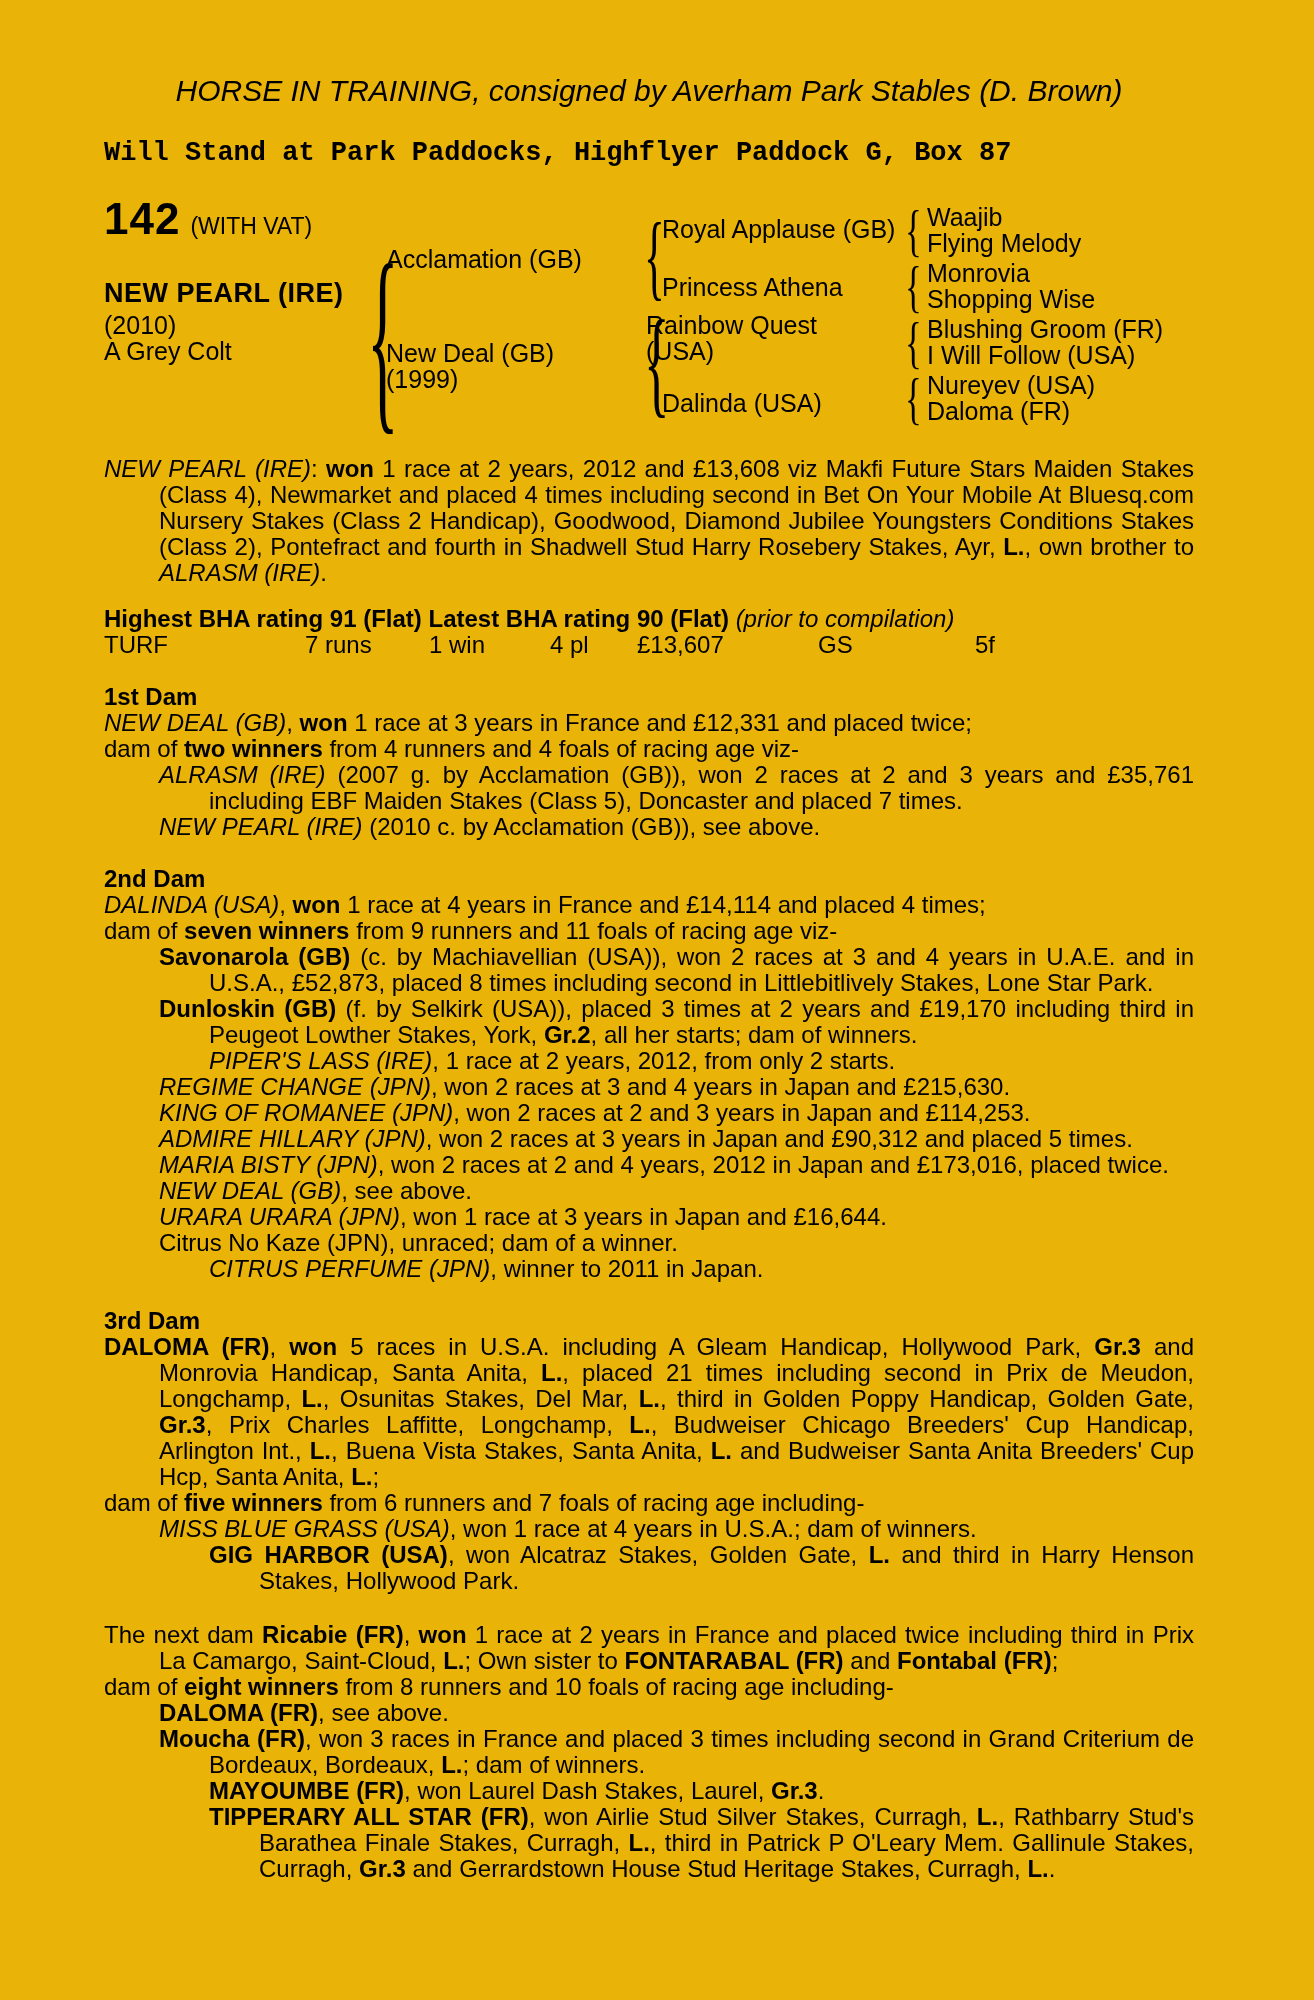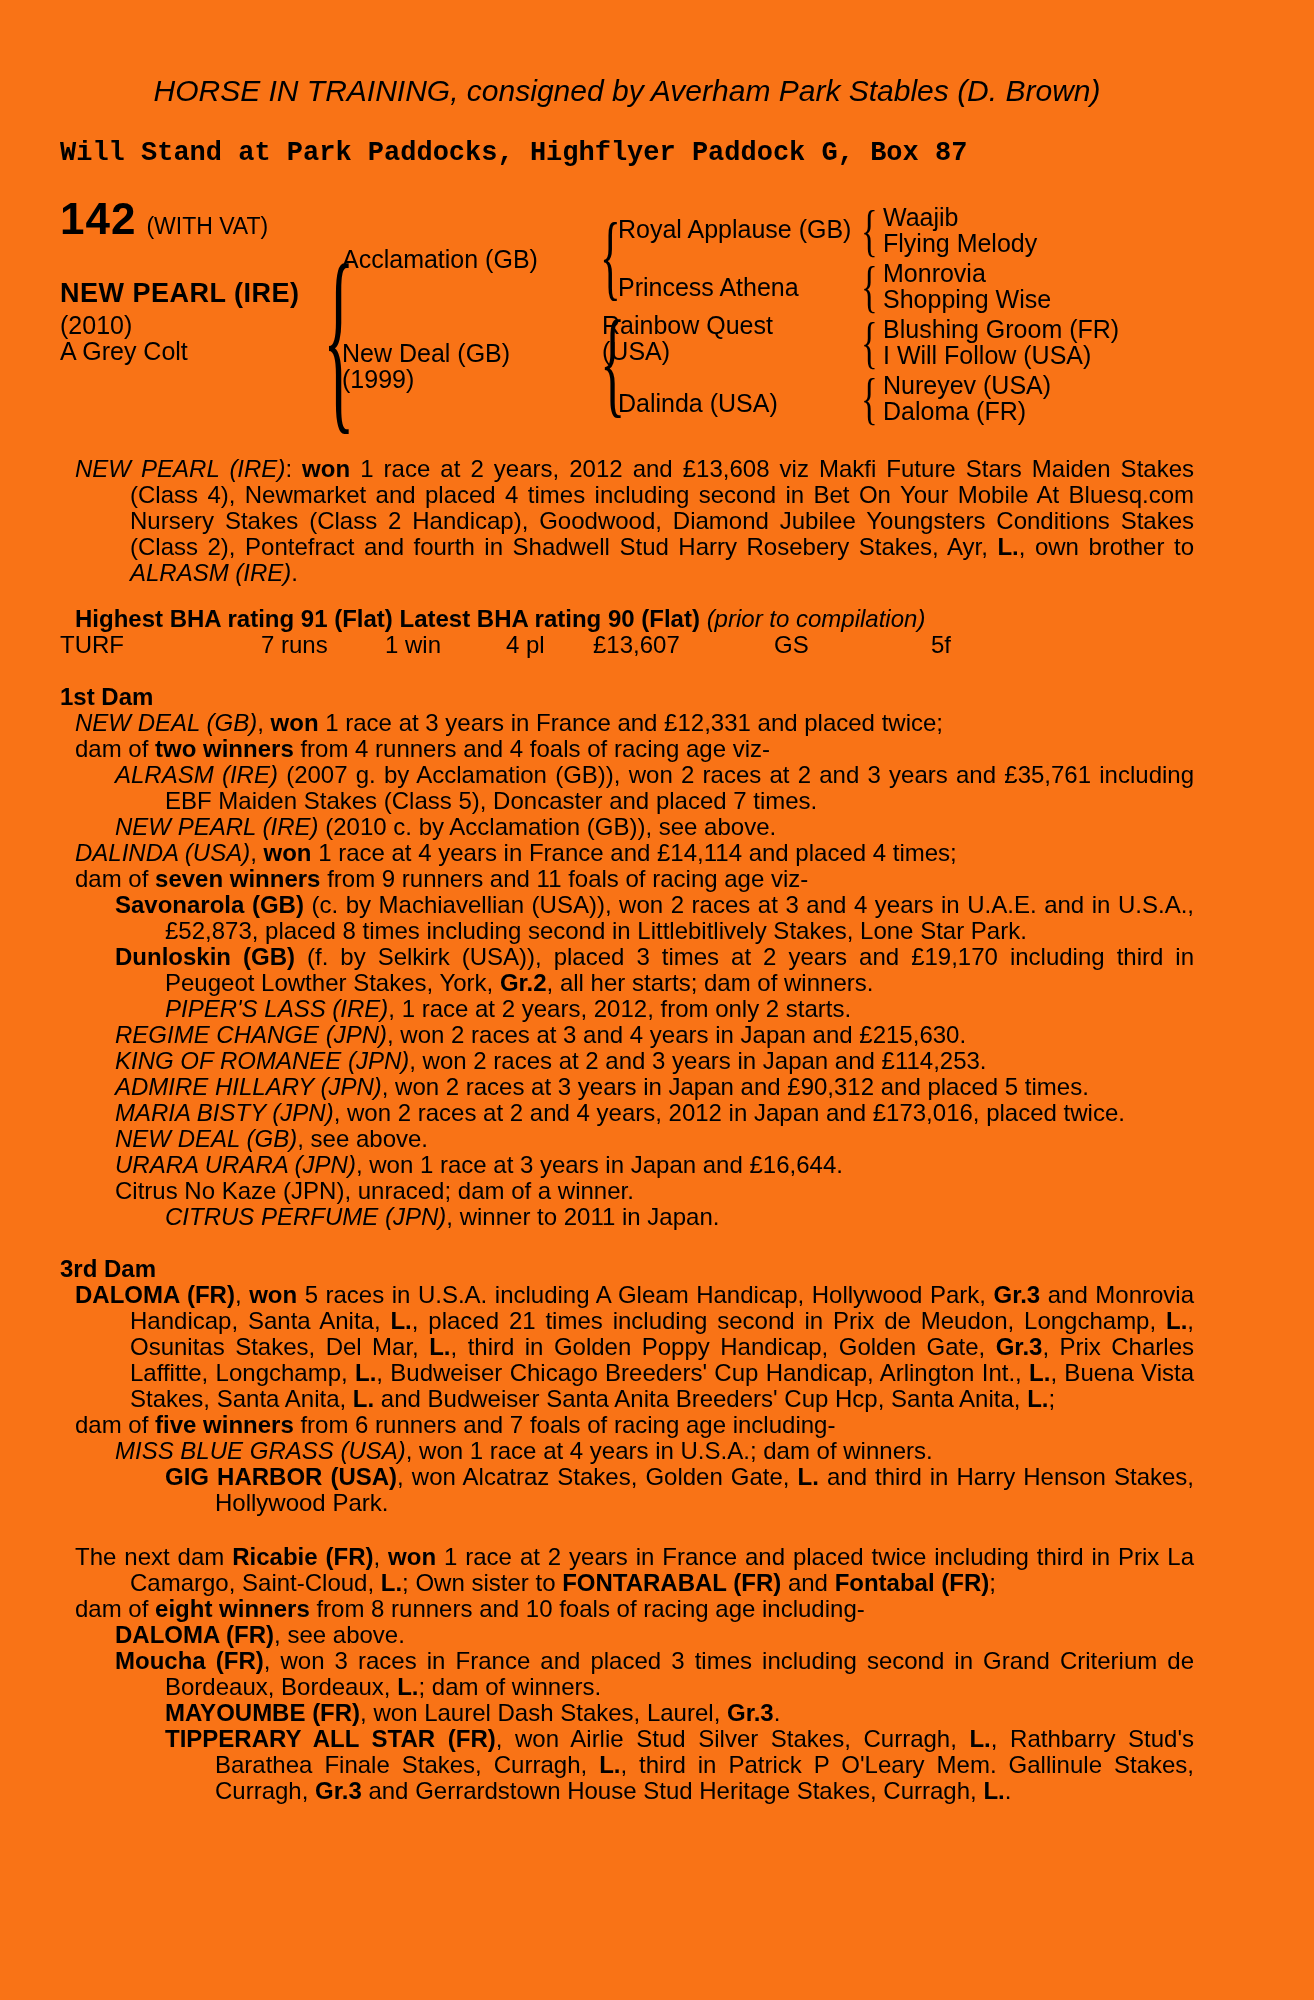--- a/index.html
+++ b/index.html
@@ -1,20 +1,20 @@
 <!DOCTYPE html>
 <html><head>
 <meta charset="utf-8">
 <style>
   html,body{margin:0;padding:0;background:#e8e8e8;}
   .page{
     position:relative;
     width:1314px;height:2000px;box-sizing:border-box;
-    margin:0 auto;background:#f97316;color:#000;
-    padding:74px 120px 0 60px;overflow:hidden;
+    margin:0 auto;background:#eab308;color:#000;
+    padding:74px 120px 0 104px;overflow:hidden;
     font-family:"Liberation Sans","DejaVu Sans",sans-serif;
     font-size:24px;line-height:26px;
   }
   .title{font-style:italic;font-size:30px;line-height:34px;text-align:center;font-weight:400;margin:0;}
   .stand{font-weight:bold;font-size:27px;line-height:30px;margin:30px 0 0 0;font-family:Liberation Mono, monospace;}
   
   .pedigree{position:relative;height:228px;margin-top:36px;font-size:25px;line-height:26px;}
   .ped-abs{position:absolute;white-space:nowrap;}
   .lotline{top:2px;left:0;}
   .lotnum{font-weight:bold;font-size:44px;letter-spacing:1px;}
@@ -25,21 +25,21 @@
   .br{position:absolute;font-family:"Liberation Serif","DejaVu Serif",serif;font-weight:400;transform-origin:0 50%;}
   .g1s{top:42px;left:282px;}
   .g1d{top:136px;left:282px;}
   .g2-1{top:12px;left:558px;}
   .g2-2{top:70px;left:558px;}
   .g2-3{top:108px;left:542px;}
   .g2-4{top:186px;left:558px;}
   .g3p{left:823px;}
   
   p{margin:0;text-align:justify;}
-  .p0{padding-left:55px;text-indent:-55px;margin-left:15px;}
+  .p0{padding-left:55px;text-indent:-55px;}
   .p1{padding-left:105px;text-indent:-50px;}
   .p2{padding-left:155px;text-indent:-50px;}
   .race{margin-top:24px;}
   .bha{margin-top:20px;}
   .b{font-weight:bold;}
   .i{font-style:italic;}
   h3.dam{font-size:24px;line-height:26px;margin:26px 0 0 0;font-weight:bold;}
   .bigGap{margin-top:28px;}
   .stats{position:relative;height:26px;}
   .stats span{position:absolute;top:0;white-space:nowrap;}
@@ -126,20 +126,21 @@
     <span style="left:714px;">GS</span>
     <span style="left:871px;">5f</span>
   </div>
 
   <div id="body-root">
       <h3 class="dam">1st Dam</h3>
       <p class="p0"><span class="i">NEW DEAL (GB)</span><span>, </span><span class="b">won</span><span> 1 race at 3 years in France and £12,331 and placed twice;</span></p>
       <p class="p0"><span>dam of </span><span class="b">two winners</span><span> from 4 runners and 4 foals of racing age viz-</span></p>
       <p class="p1"><span class="i">ALRASM (IRE)</span><span> (2007 g. by Acclamation (GB)), won 2 races at 2 and 3 years and £35,761 including EBF Maiden Stakes (Class 5), Doncaster and placed 7 times.</span></p>
       <p class="p1"><span class="i">NEW PEARL (IRE)</span><span> (2010 c. by Acclamation (GB)), see above.</span></p>
+      <h3 class="dam">2nd Dam</h3>
       <p class="p0"><span class="i">DALINDA (USA)</span><span>, </span><span class="b">won</span><span> 1 race at 4 years in France and £14,114 and placed 4 times;</span></p>
       <p class="p0"><span>dam of </span><span class="b">seven winners</span><span> from 9 runners and 11 foals of racing age viz-</span></p>
       <p class="p1"><span class="b">Savonarola (GB)</span><span> (c. by Machiavellian (USA)), won 2 races at 3 and 4 years in U.A.E. and in U.S.A., £52,873, placed 8 times including second in Littlebitlively Stakes, Lone Star Park.</span></p>
       <p class="p1"><span class="b">Dunloskin (GB)</span><span> (f. by Selkirk (USA)), placed 3 times at 2 years and £19,170 including third in Peugeot Lowther Stakes, York, </span><span class="b">Gr.2</span><span>, all her starts; dam of winners.</span></p>
       <p class="p2"><span class="i">PIPER'S LASS (IRE)</span><span>, 1 race at 2 years, 2012, from only 2 starts.</span></p>
       <p class="p1"><span class="i">REGIME CHANGE (JPN)</span><span>, won 2 races at 3 and 4 years in Japan and £215,630.</span></p>
       <p class="p1"><span class="i">KING OF ROMANEE (JPN)</span><span>, won 2 races at 2 and 3 years in Japan and £114,253.</span></p>
       <p class="p1"><span class="i">ADMIRE HILLARY (JPN)</span><span>, won 2 races at 3 years in Japan and £90,312 and placed 5 times.</span></p>
       <p class="p1"><span class="i">MARIA BISTY (JPN)</span><span>, won 2 races at 2 and 4 years, 2012 in Japan and £173,016, placed twice.</span></p>
       <p class="p1"><span class="i">NEW DEAL (GB)</span><span>, see above.</span></p>

